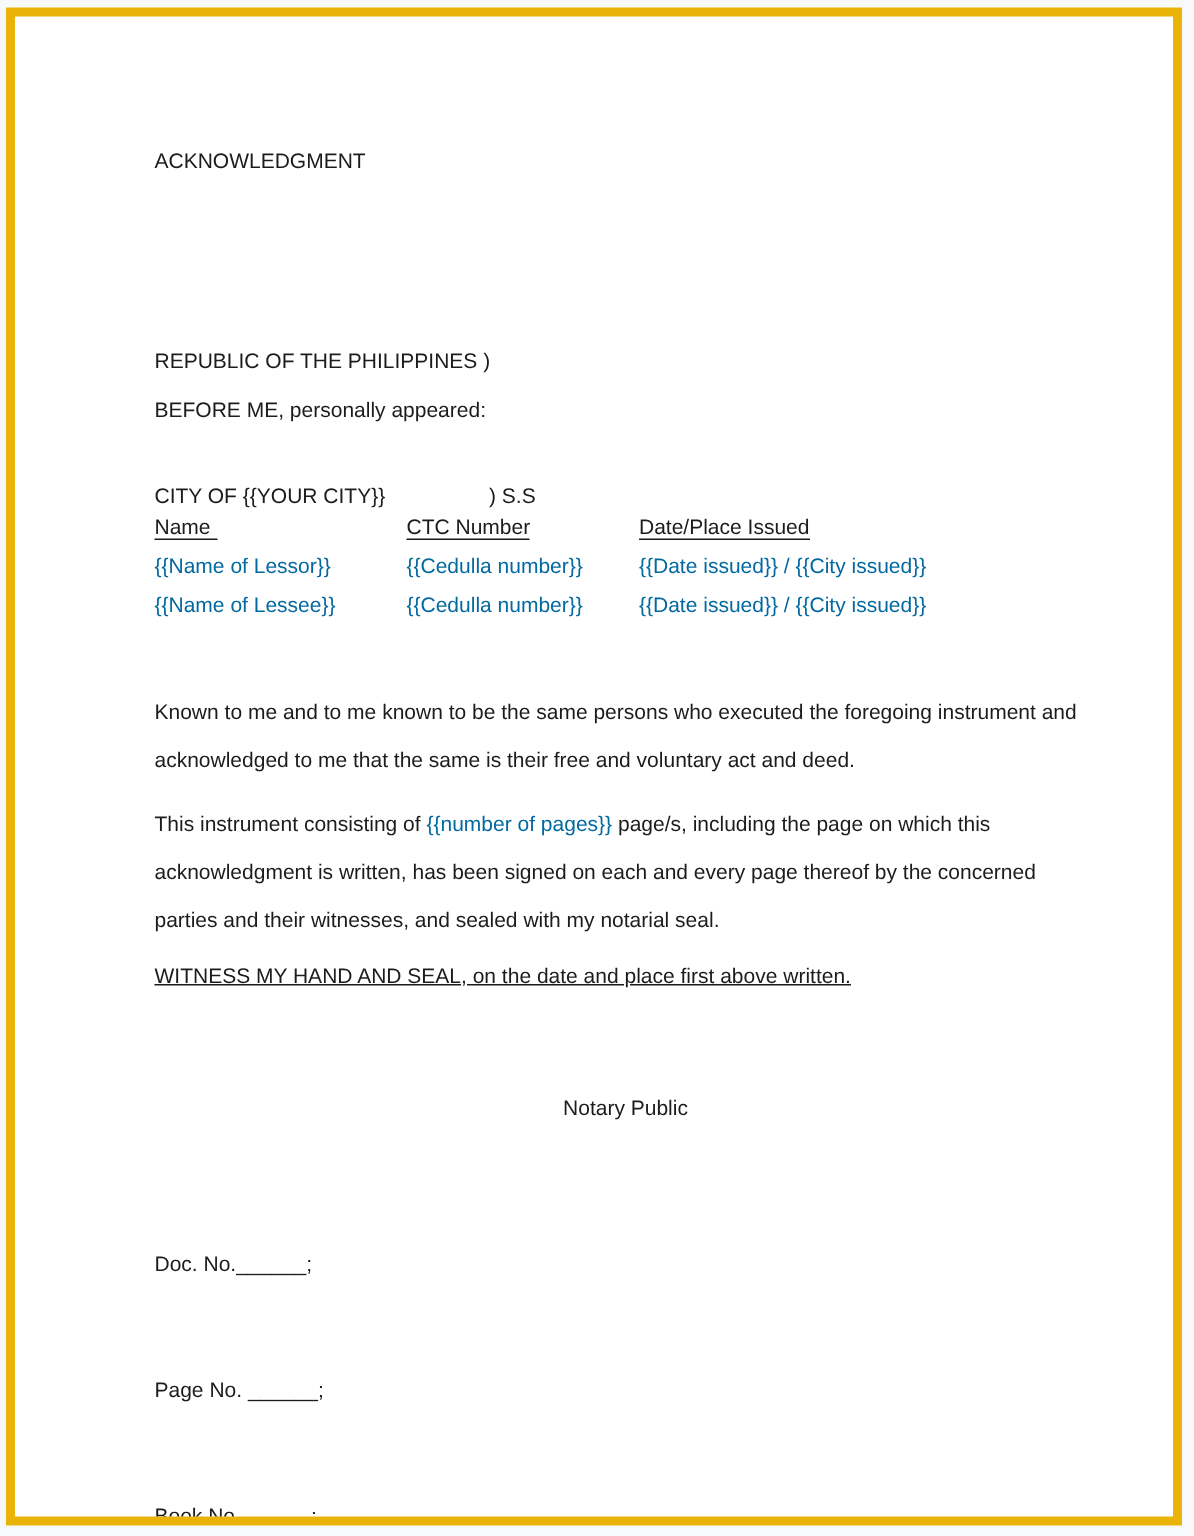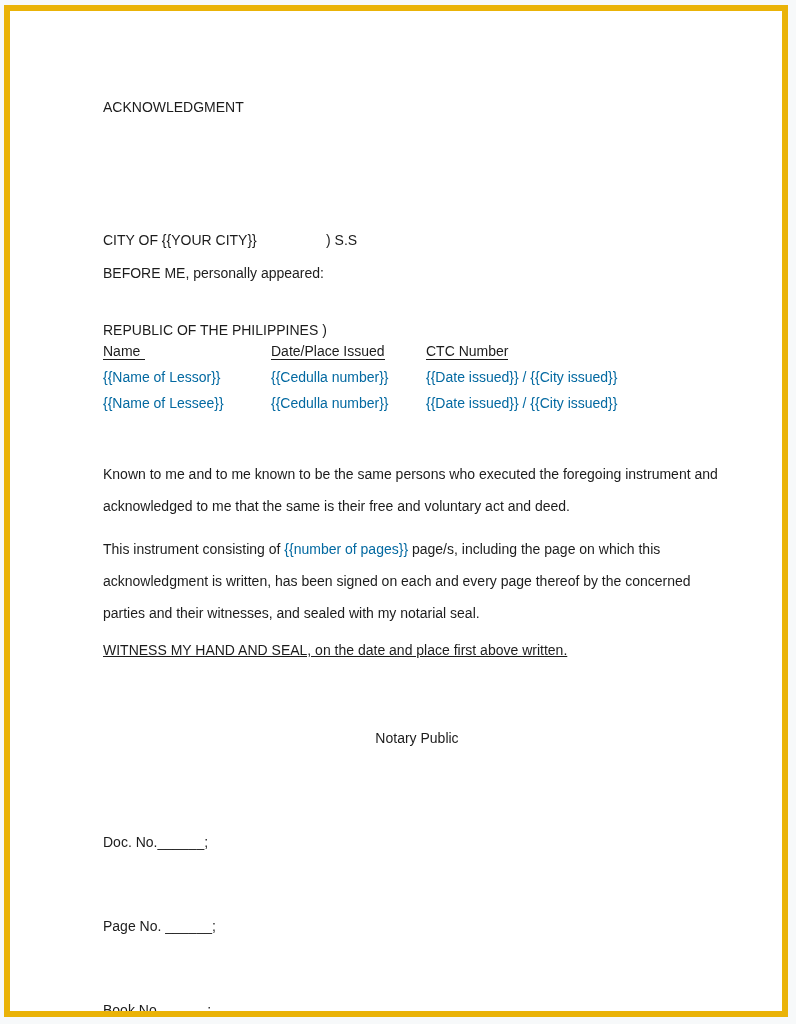--- a/index.html
+++ b/index.html
@@ -57,30 +57,30 @@
   p { margin: 0; }
 </style>
 </head>
 <body>
 
 <div class="page">
 
   <div class="block doc-title">ACKNOWLEDGMENT</div>
 
   <div class="block jurisdiction">
+    <div><span>REPUBLIC OF THE PHILIPPINES )</span></div>
     <div><span class="city-left">CITY OF {{YOUR CITY}}</span><span>) S.S</span></div>
-    <div><span>REPUBLIC OF THE PHILIPPINES )</span></div>
   </div>
 
   <div class="block before-me">BEFORE ME, personally appeared:</div>
 
   <div class="block ctc-table">
     <div class="hd"><span class="pad">Name</span></div>
+    <div class="hd"><span>CTC Number</span></div>
     <div class="hd"><span>Date/Place Issued</span></div>
-    <div class="hd"><span>CTC Number</span></div>
 
     <div class="red">{{Name of Lessor}}</div>
     <div class="red">{{Cedulla number}}</div>
     <div class="red">{{Date issued}} / {{City issued}}</div>
 
     <div class="red">{{Name of Lessee}}</div>
     <div class="red">{{Cedulla number}}</div>
     <div class="red">{{Date issued}} / {{City issued}}</div>
   </div>
 

